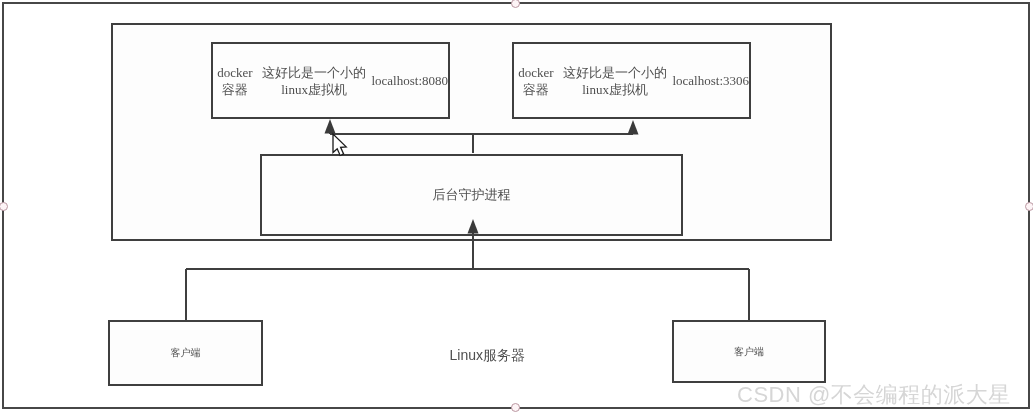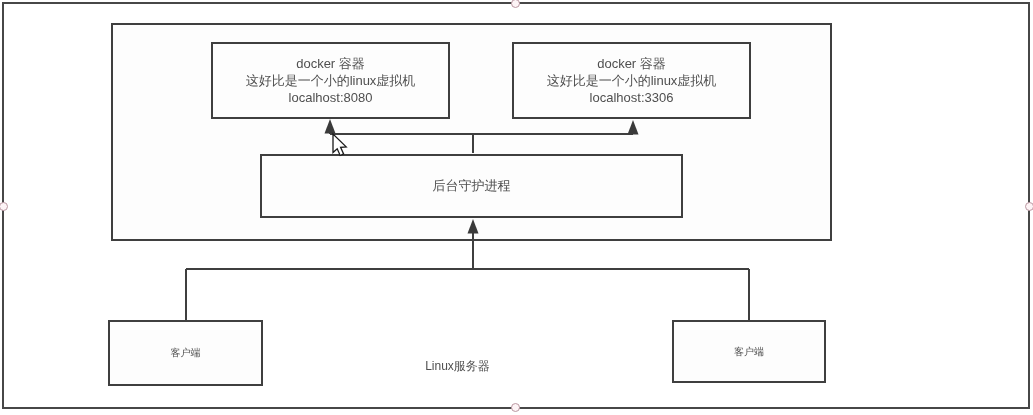--- a/index.html
+++ b/index.html
@@ -26,37 +26,38 @@
   .handle.bottom { left: 511px; top: 403px; }
   .handle.left   { left: -1px;  top: 202px; }
   .handle.right  { left: 1025px; top: 202px; }
 
   
   .shape {
     position: absolute;
     border: 2px solid #3f3f3f;
     background: #fdfdfd;
     color: #4f4f4f;
-    display: flex; flex-direction: column;
+    display: flex; flex-direction: row;
     align-items: center; justify-content: center;
     text-align: center;
     z-index: 2;
+    font-family: Liberation Serif, serif;
   }
   .server-box   { left: 111px; top: 23px;  width: 721px; height: 218px; background: #fdfdfd; z-index: 1; }
   .docker-box   { width: 239px; height: 77px; font-size: 13px; line-height: 17px; }
   .docker-box.one { left: 211px; top: 42px; }
   .docker-box.two { left: 512px; top: 42px; }
-  .daemon-box   { left: 260px; top: 154px; width: 423px; height: 64px; font-size: 13px; }
+  .daemon-box   { left: 260px; top: 154px; width: 423px; height: 82px; font-size: 13px; }
   .client-box   { width: 155px; height: 66px; font-size: 10px; }
   .client-box.left-c  { left: 108px; top: 320px; }
   .client-box.right-c { left: 672px; top: 320px; height: 63px; width: 154px; }
 
   .server-label {
-    position: absolute; left: 390px; top: 358px; width: 135px;
-    text-align: center; font-size: 12px; color: #4f4f4f; z-index: 2;
+    position: absolute; left: 390px; top: 347px; width: 135px;
+    text-align: right; font-size: 14px; color: #4f4f4f; z-index: 2;
   }
 
   .watermark {
     position: absolute; left: 737px; top: 380px; width: 292px;
     font-size: 22px; color: #d6d6d6; letter-spacing: 0.5px;
     white-space: nowrap; z-index: 5; text-align: left;
   }
 
   svg.overlay {
     position: absolute; left: 0; top: 0; width: 1033px; height: 415px;
@@ -111,14 +112,15 @@
     </g>
     <g>
       <path class="edge" d="M473,232 L473,269 M186,269 L749,269 M186,269 L186,321 M749,269 L749,321"></path>
       <polygon class="arrowhead" points="473,219 467.5,233.5 478.5,233.5"></polygon>
     </g>
     <g>
       <polygon class="cursor-shape" points="333,134 333,152.5 337.2,148.8 340.2,155.5 343.6,153.9 340.6,147.3 346.2,146.9"></polygon>
     </g>
   </svg>
 
+  <div class="watermark">CSDN @不会编程的派大星</div>
 
 </div>
 
 </body></html>

